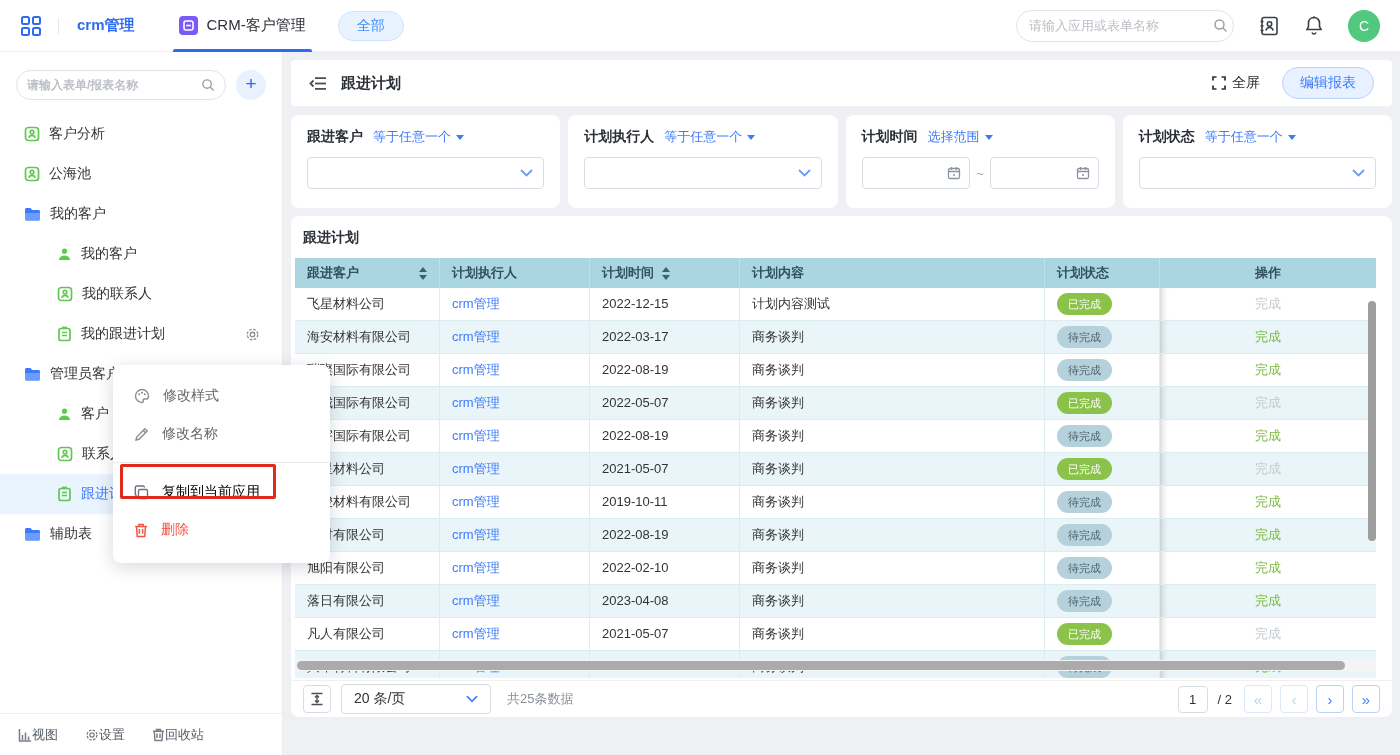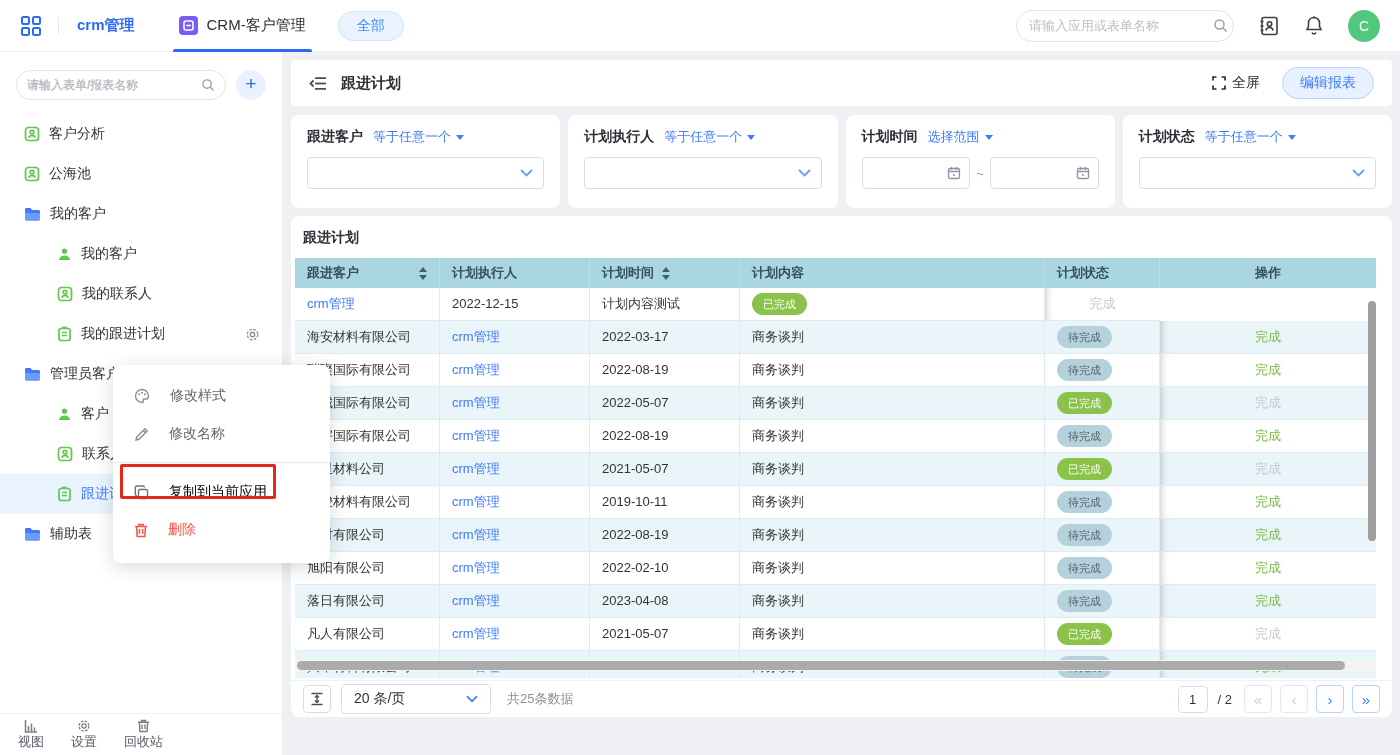--- a/index.html
+++ b/index.html
@@ -29,21 +29,21 @@
   .sb-search-row { display:flex; align-items:center; gap:10px; padding:18px 16px 14px 16px; }
   .sb-search { flex:1; height:30px; border:1px solid #e1e3e8; border-radius:15px; display:flex; align-items:center; padding:0 10px; gap:6px; }
   .sb-search input { border:none; outline:none; flex:1; font-size:12px; font-family:inherit; background:transparent; min-width:0;font-weight:bold; }
   .sb-search input::placeholder { color:#bcbfc6; }
   .sb-plus { width:30px; height:30px; border-radius:50%; background:#e9f1fe; color:#2e6bf2; font-size:19px; line-height:28px; text-align:center; cursor:pointer; flex:0 0 auto; }
   .sb-item { height:40px; display:flex; align-items:center; gap:9px; padding-left:24px; font-size:14px; color:#333; cursor:pointer; }
   .sb-item.sub { padding-left:57px; }
   .sb-item.selected { background:#e9f4fe; color:#3e7bfa; }
   .sb-item .gear-right { margin-left:auto; margin-right:22px; }
   .sb-footer { position:absolute; left:0; right:0; bottom:0; height:42px; border-top:1px solid #efefef; display:flex; align-items:center; gap:27px; padding-left:18px; background:#fff; }
-  .sb-footer .f-item { display:flex; align-items:center; font-size:13px; color:#555c66; cursor:pointer;flex-direction:column; }
+  .sb-footer .f-item { display:flex; align-items:center; font-size:13px; color:#555c66; cursor:pointer; }
 
   
   .main-header { position:absolute; left:291px; right:8px; top:60px; height:46px; background:#fff; border-radius:4px; display:flex; align-items:center; padding:0 18px; }
   .main-header .title { font-size:15px; font-weight:700; color:#2b2f36; margin-left:14px; }
   .mh-right { margin-left:auto; display:flex; align-items:center; gap:22px; }
   .fullscreen { display:flex; align-items:center; gap:6px; font-size:14px; color:#2b2f36; cursor:pointer; }
   .edit-report { padding:6px 17px; border-radius:16px; background:#e8f1ff; border:1px solid #b9d3ff; color:#3e7bfa; font-size:14px; cursor:pointer; font-family:inherit; }
 
   
   .filters { position:absolute; left:291px; right:8px; top:115px; height:93px; display:grid; grid-template-columns:repeat(4,1fr); gap:8px; }
@@ -94,21 +94,21 @@
   .total-text { font-size:13px; color:#8a9099; margin-left:6px; }
   .pager-right { margin-left:auto; display:flex; align-items:center; gap:8px; }
   .page-input { width:30px; height:27px; border:1px solid #d9dde3; border-radius:4px; text-align:center; font-size:13px; color:#333; font-family:inherit; outline:none; }
   .page-of { font-size:13px; color:#333; margin:0 4px 0 2px; }
   .nav-btn { width:28px; height:28px; border-radius:4px; background:#fff; display:flex; align-items:center; justify-content:center; font-size:15px; cursor:pointer; }
   .nav-btn.disabled { border:1px solid #dce8f9; color:#b9d0ee; cursor:default; }
   .nav-btn.enabled { border:1px solid #b9d3f8; color:#3e7bfa; }
 
   
   .ctx-menu { position:absolute; left:113px; top:365px; width:217px; background:#fff; border-radius:8px; box-shadow:0 4px 18px rgba(31,45,61,.18); padding:12px 0 14px 0; z-index:100; }
-  .ctx-item { height:38px; display:flex; align-items:center; gap:20px; padding:0 21px; font-size:14px; color:#666; cursor:pointer; }
+  .ctx-item { height:38px; display:flex; align-items:center; gap:13px; padding:0 21px; font-size:14px; color:#666; cursor:pointer; }
   .ctx-item.strong { color:#000000; }
   .ctx-item.danger { color:#f25643; }
   .ctx-divider { height:1px; background:#ebebeb; margin:9px 0 10px 0; }
   .annotation-rect { position:absolute; left:7px; top:99px; width:156px; height:35px; border:3px solid #e12a1c; border-radius:2px; pointer-events:none; }
 </style>
 </head>
 <body>
 
 <div class="topbar">
   <span class="apps-btn">
@@ -498,20 +498,21 @@
         </div>
       <div class="th">
           <span>计划状态</span>
         </div>
       <div class="th">
           <span>操作</span>
         </div>
     </div>
 
     <div class="grid-row row-odd">
+      <div class="td">飞星材料公司</div>
       <div class="td link">crm管理</div>
       <div class="td">2022-12-15</div>
       <div class="td">计划内容测试</div>
       <div class="td status-cell">
           <span class="badge done">已完成</span>
         </div>
       <div class="td action-cell">
           <span class="action off">完成</span>
         </div>
     </div>

